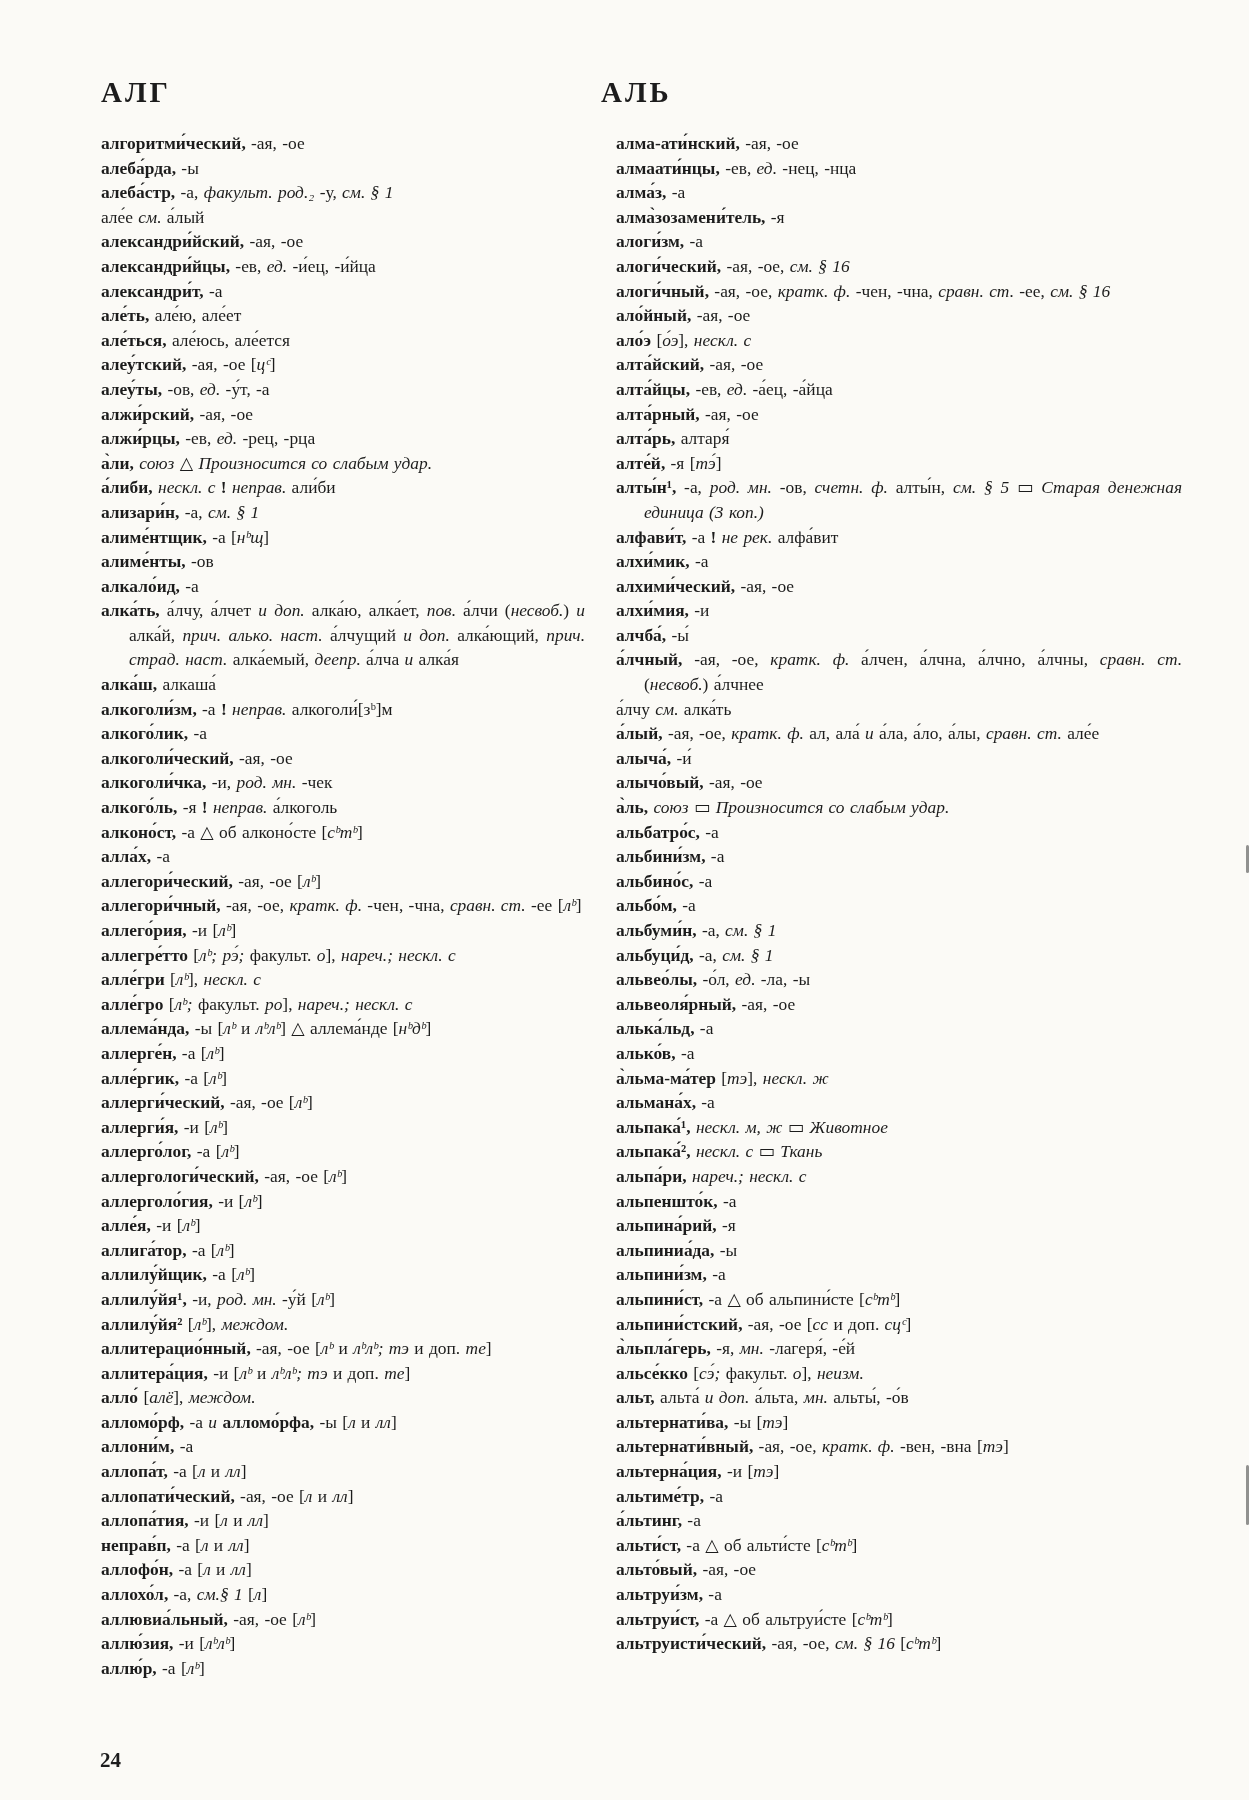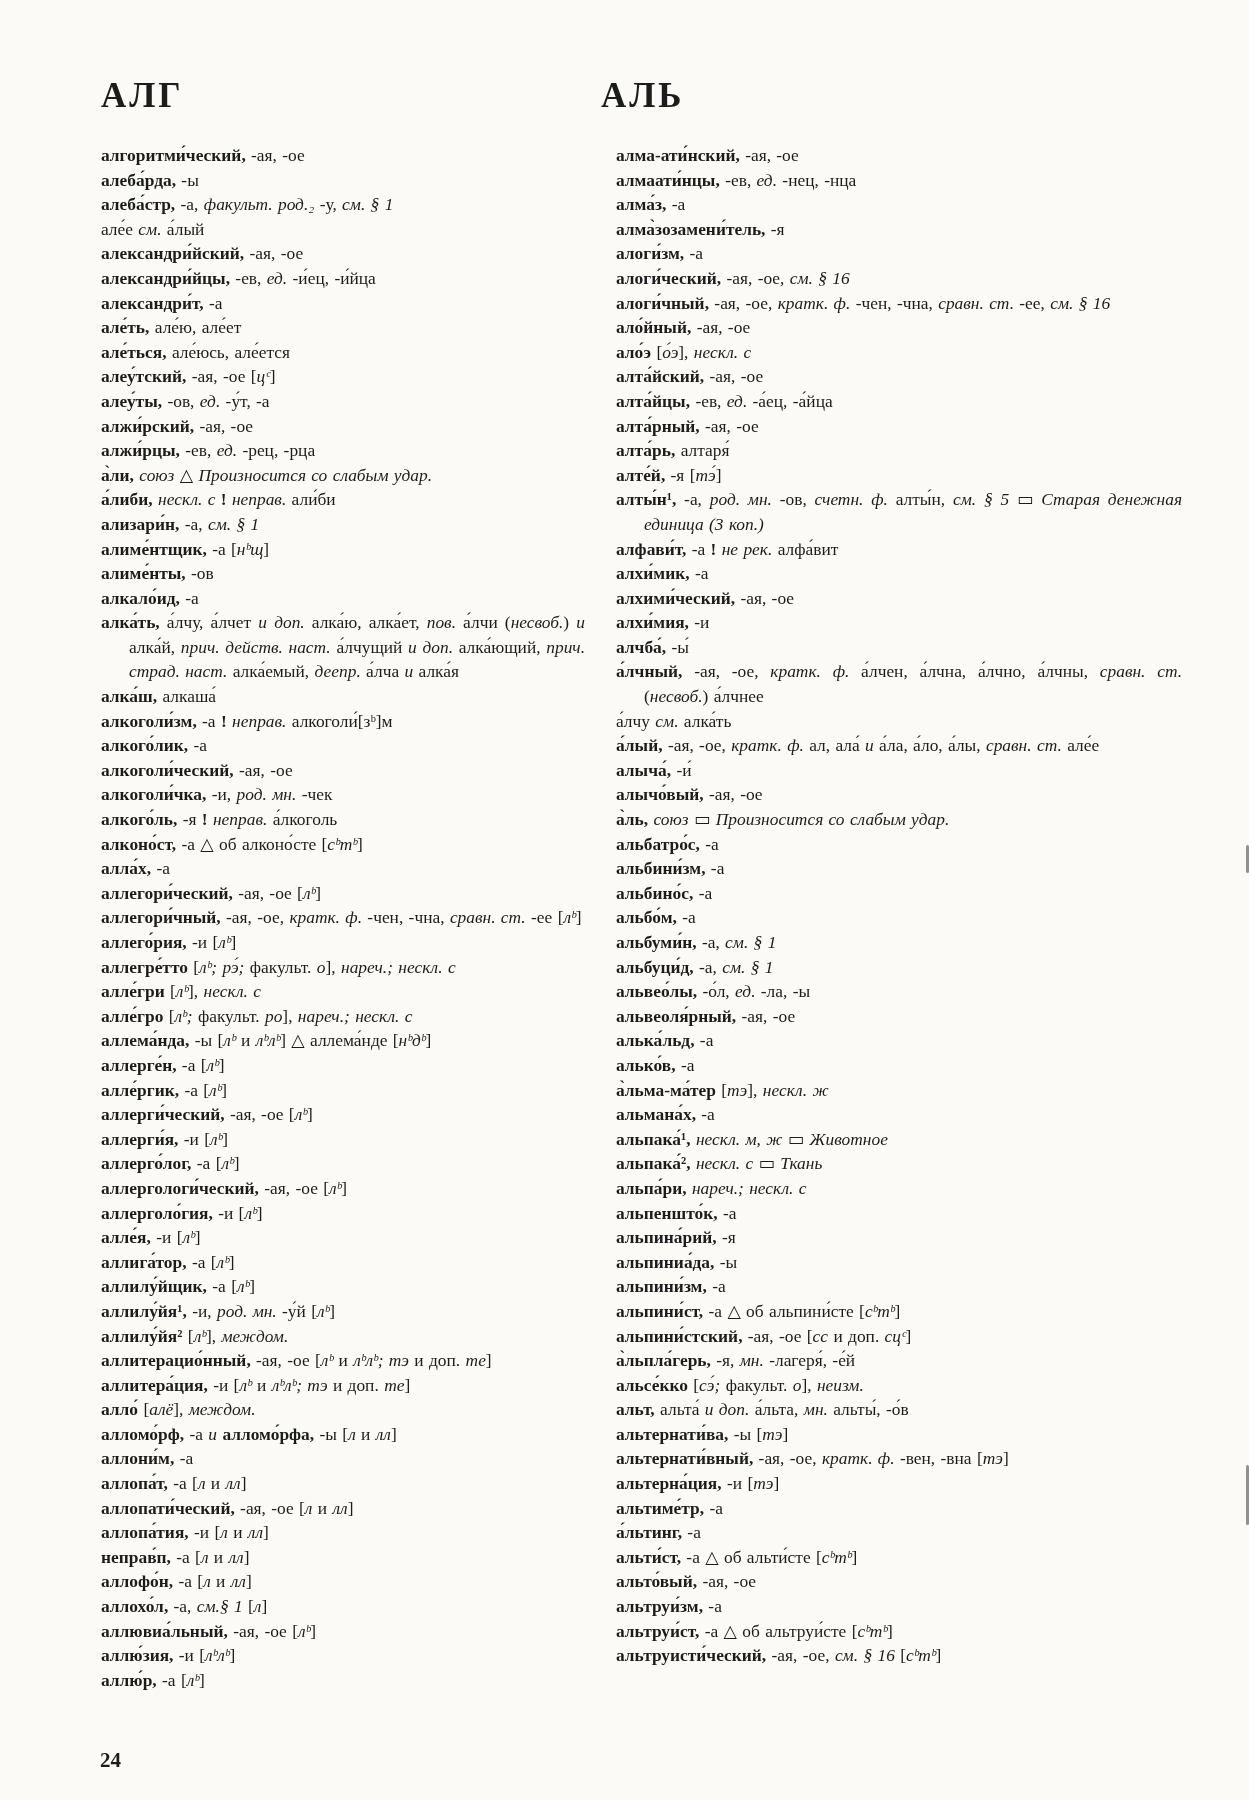--- a/index.html
+++ b/index.html
@@ -6,28 +6,28 @@
   body {
     width: 1249px; height: 1800px;
     position: relative;
     background: #fbfaf6;
     color: #1c1c1c;
     font-family: "Liberation Serif", "DejaVu Serif", "DejaVu Sans", serif;
     overflow: hidden;
   }
   .guide {
     position: absolute; top: 76px;
-    font-size: 35px; font-weight: bold; letter-spacing: 3px;
+    font-size: 29px; font-weight: bold; letter-spacing: 3px;
   }
   .guide-left  { left: 101px; }
   .guide-right { left: 601px; }
   .entries {
     position: absolute; top: 131px;
     font-size: 17.4px; line-height: 24.6px;
-    height: 1600px; overflow: hidden; margin-top: 12px;
+    height: 1600px; overflow: hidden;
   }
   .entries-left  { left: 101px; width: 484px; }
   .entries-right { left: 616px; width: 566px; }
   .entry {
     padding-left: 28px; text-indent: -28px;
     text-align: justify; word-spacing: 1px;
   }
   .entry b { font-weight: bold; }
   .entry i { font-style: italic; }
   .page-number {
@@ -61,21 +61,21 @@
     <div class="entry"><b>алеу́тский,</b> -ая, -ое [<i>цᶜ</i>]</div>
     <div class="entry"><b>алеу́ты,</b> -ов, <i>ед.</i> -у́т, -а</div>
     <div class="entry"><b>алжи́рский,</b> -ая, -ое</div>
     <div class="entry"><b>алжи́рцы,</b> -ев, <i>ед.</i> -рец, -рца</div>
     <div class="entry"><b>а̀ли,</b> <i>союз</i> △ <i>Произносится со слабым удар.</i></div>
     <div class="entry"><b>а́либи,</b> <i>нескл. с</i> <b>!</b> <i>неправ.</i> али́би</div>
     <div class="entry"><b>ализари́н,</b> -а, <i>см. § 1</i></div>
     <div class="entry"><b>алиме́нтщик,</b> -а [<i>нᵇщ</i>]</div>
     <div class="entry"><b>алиме́нты,</b> -ов</div>
     <div class="entry"><b>алкало́ид,</b> -а</div>
-    <div class="entry"><b>алка́ть,</b> а́лчу, а́лчет <i>и доп.</i> алка́ю, алка́ет, <i>пов.</i> а́лчи (<i>несвоб.</i>) <i>и</i> алка́й, <i>прич. действ. наст.</i> а́лчущий <i>и доп.</i> алка́ющий, <i>прич. страд. наст.</i> алка́емый, <i>деепр.</i> а́лча <i>и</i> алка́я</div>
+    <div class="entry"><b>алка́ть,</b> а́лчу, а́лчет <i>и доп.</i> алка́ю, алка́ет, <i>пов.</i> а́лчи (<i>несвоб.</i>) <i>и</i> алка́й, <i>прич. алько. наст.</i> а́лчущий <i>и доп.</i> алка́ющий, <i>прич. страд. наст.</i> алка́емый, <i>деепр.</i> а́лча <i>и</i> алка́я</div>
     <div class="entry"><b>алка́ш,</b> алкаша́</div>
     <div class="entry"><b>алкоголи́зм,</b> -а <b>!</b> <i>неправ.</i> алкоголи́[зᵇ]м</div>
     <div class="entry"><b>алкого́лик,</b> -а</div>
     <div class="entry"><b>алкоголи́ческий,</b> -ая, -ое</div>
     <div class="entry"><b>алкоголи́чка,</b> -и, <i>род. мн.</i> -чек</div>
     <div class="entry"><b>алкого́ль,</b> -я <b>!</b> <i>неправ.</i> а́лкоголь</div>
     <div class="entry"><b>алконо́ст,</b> -а △ об алконо́сте [<i>сᵇтᵇ</i>]</div>
     <div class="entry"><b>алла́х,</b> -а</div>
     <div class="entry"><b>аллегори́ческий,</b> -ая, -ое [<i>лᵇ</i>]</div>
     <div class="entry"><b>аллегори́чный,</b> -ая, -ое, <i>кратк. ф.</i> -чен, -чна, <i>сравн. ст.</i> -ее [<i>лᵇ</i>]</div>

